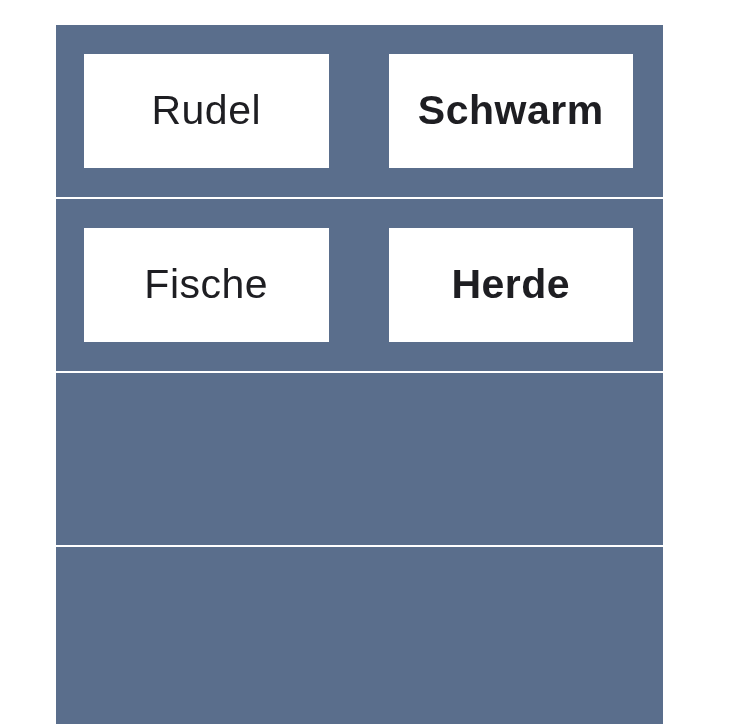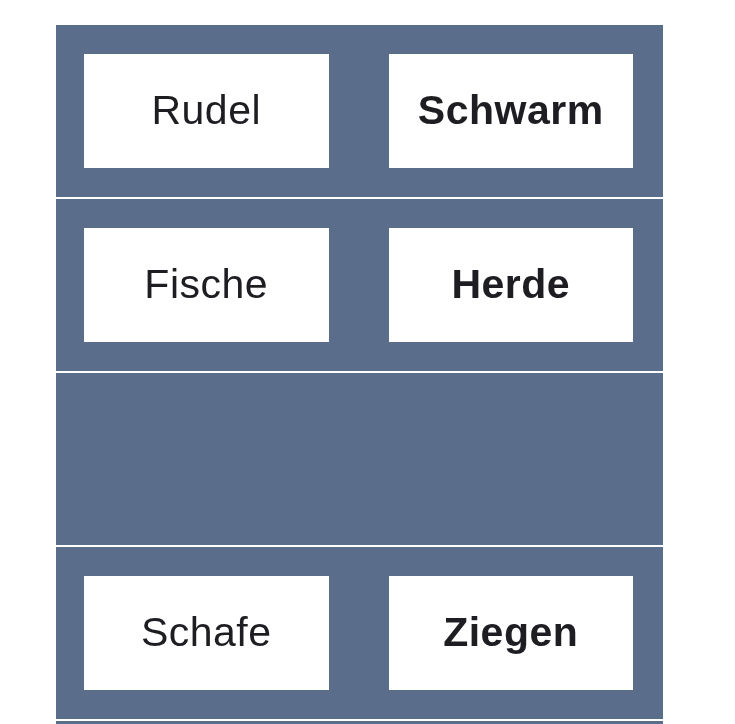--- a/index.html
+++ b/index.html
@@ -85,25 +85,17 @@
         <span class="card-label">Fische</span>
       </div>
       <div class="card">
         <span class="card-label">Herde</span>
       </div>
     </div>
 
     <div class="row">
     </div>
 
-    <div class="row">
-      <div class="card">
-        <span class="card-label">Schafe</span>
-      </div>
-      <div class="card">
-        <span class="card-label">Ziegen</span>
-      </div>
-    </div>
 
     <div class="row-partial"></div>
 
   </div>
 </div>
 
 </body></html>

